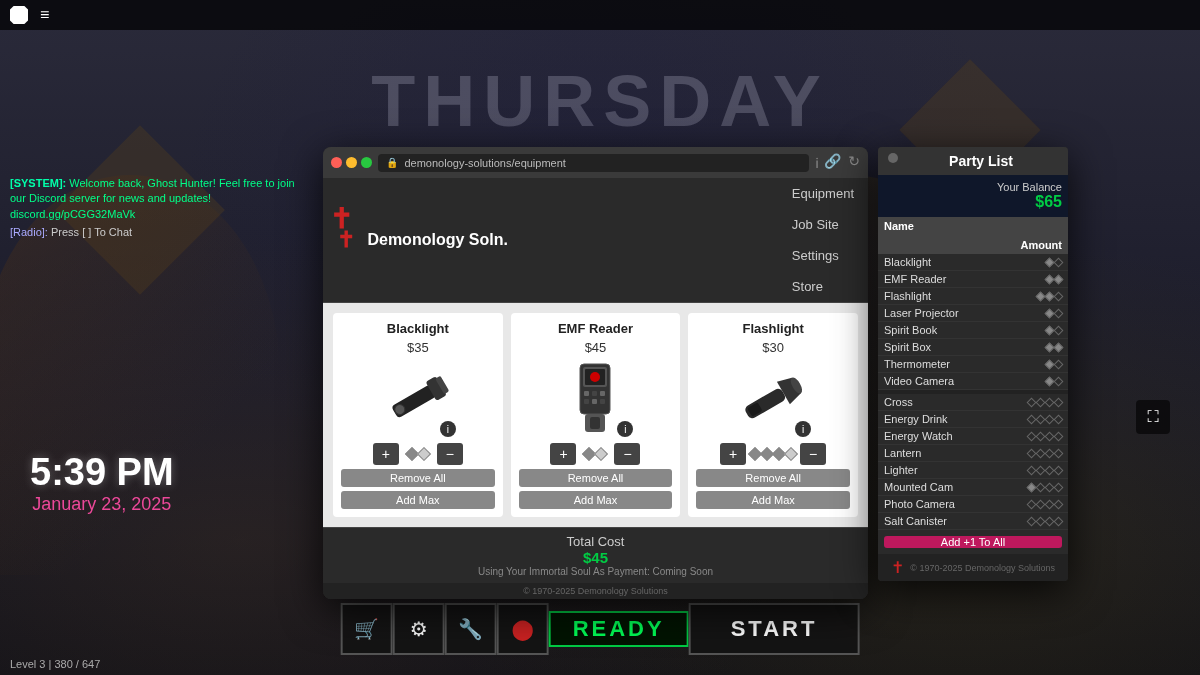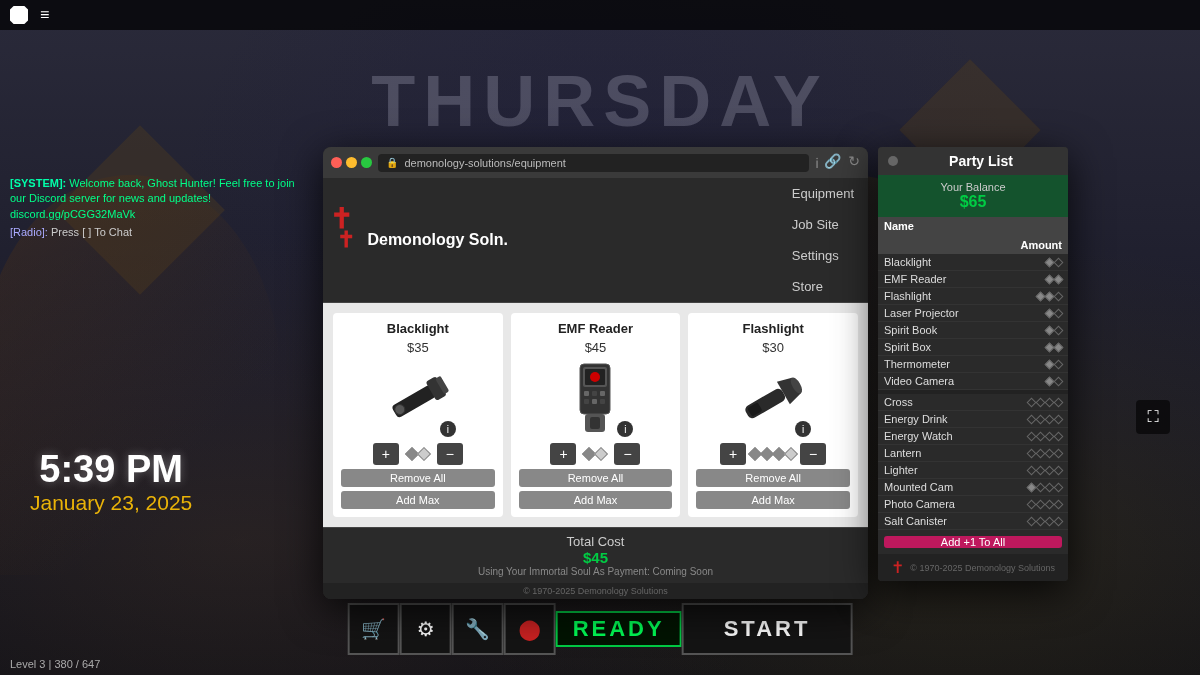--- a/index.html
+++ b/index.html
@@ -101,22 +101,22 @@
       z-index: 10;
       text-align: center;
     }
     .clock-time {
       font-size: 38px;
       font-weight: bold;
       color: white;
       text-shadow: 0 0 10px rgba(255,255,255,0.3);
     }
     .clock-date {
-      font-size: 21px;
-      color: #eab308;
+      font-size: 18px;
+      color: #ec4899;
     }
 
     
     .cross-left {
       position: absolute;
       bottom: 440px;
       left: 330px;
       z-index: 200;
       color: #cc2222;
       font-size: 28px;
@@ -146,21 +146,21 @@
       font-size: 20px;
       color: white;
     }
     .ready-btn {
       background: rgba(0,20,0,0.9);
       border: 2px solid #00cc44;
       color: #00ff55;
       font-size: 22px;
       font-weight: bold;
       letter-spacing: 3px;
-      padding: 0 15px;
+      padding: 0 22px;
       height: 36px;
       display: flex;
       align-items: center;
       cursor: pointer;
       font-family: 'Arial Black', sans-serif;
     }
     .start-btn {
       background: rgba(20,20,20,0.9);
       border: 2px solid #555;
       color: white;
@@ -403,40 +403,40 @@
       background: #2a2a2a;
       border-radius: 4px;
       z-index: 50;
       box-shadow: 0 10px 40px rgba(0,0,0,0.8);
       overflow: hidden;
     }
     .party-header {
       background: #333;
       padding: 6px 10px;
       display: flex;
-      align-items: center;
+      align-items: flex-start;
       gap: 6px;
     }
     .party-dot {
       width: 10px;
       height: 10px;
       background: #666;
       border-radius: 50%;
     }
     .party-title {
       font-size: 14px;
       font-weight: bold;
       color: white;
       flex: 1;
       text-align: center;
     }
     .party-balance {
-      text-align: center;
+      text-align: right;
       padding: 6px;
-      background: #14532d;
+      background: #0f172a;
     }
     .balance-label {
       font-size: 11px;
       color: #ccc;
     }
     .balance-amount {
       font-size: 16px;
       font-weight: bold;
       color: #00cc44;
     }

